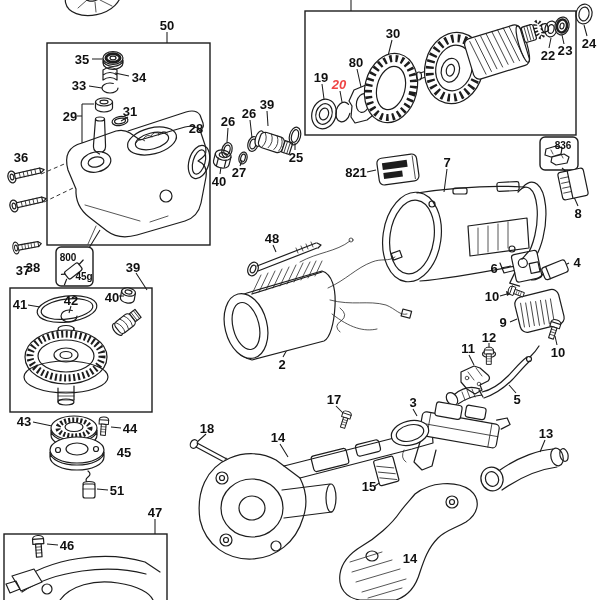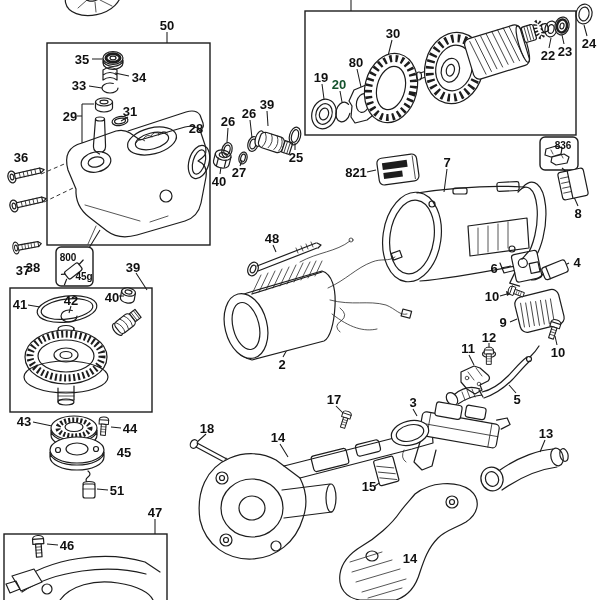--- a/index.html
+++ b/index.html
@@ -421,25 +421,25 @@
       <div class="part-label" style="left: 155px; top: 512px; color: rgb(16, 16, 16);">47</div>
       <div class="part-label" style="left: 67px; top: 545px; color: rgb(16, 16, 16);">46</div>
       <div class="part-label" style="left: 196px; top: 128px; color: rgb(16, 16, 16);">28</div>
       <div class="part-label" style="left: 219px; top: 181px; color: rgb(16, 16, 16);">40</div>
       <div class="part-label" style="left: 228px; top: 121px; color: rgb(16, 16, 16);">26</div>
       <div class="part-label" style="left: 239px; top: 172px; color: rgb(16, 16, 16);">27</div>
       <div class="part-label" style="left: 249px; top: 113px; color: rgb(16, 16, 16);">26</div>
       <div class="part-label" style="left: 267px; top: 104px; color: rgb(16, 16, 16);">39</div>
       <div class="part-label" style="left: 296px; top: 157px; color: rgb(16, 16, 16);">25</div>
       <div class="part-label" style="left: 321px; top: 77px; color: rgb(16, 16, 16);">19</div>
-      <div class="part-label" style="left: 339px; top: 84px; color: #14532d;">20</div>
+      <div class="part-label" style="left: 339px; top: 84px; color: #ef4444; font-style: italic;">20</div>
       <div class="part-label" style="left: 356px; top: 62px; color: rgb(16, 16, 16);">80</div>
       <div class="part-label" style="left: 393px; top: 33px; color: rgb(16, 16, 16);">30</div>
       <div class="part-label" style="left: 548px; top: 55px; color: rgb(16, 16, 16);">22</div>
-      <div class="part-label" style="left: 565px; top: 51px; color: rgb(16, 16, 16);">23</div>
+      <div class="part-label" style="left: 565px; top: 51px; color: rgb(16, 16, 16); font-family: Liberation Mono, monospace;">23</div>
       <div class="part-label" style="left: 589px; top: 43px; color: rgb(16, 16, 16);">24</div>
       <div class="part-label" style="left: 356px; top: 172px; color: rgb(16, 16, 16); text-align: center;">821</div>
       <div class="part-label" style="left: 447px; top: 162px; color: rgb(16, 16, 16);">7</div>
       <div class="part-label small" style="left: 563px; top: 145px; color: rgb(16, 16, 16);">836</div>
       <div class="part-label" style="left: 578px; top: 213px; color: rgb(16, 16, 16);">8</div>
       <div class="part-label" style="left: 494px; top: 268px; color: rgb(16, 16, 16);">6</div>
       <div class="part-label" style="left: 577px; top: 262px; color: rgb(16, 16, 16);">4</div>
       <div class="part-label" style="left: 492px; top: 296px; color: rgb(16, 16, 16);">10</div>
       <div class="part-label" style="left: 503px; top: 322px; color: rgb(16, 16, 16);">9</div>
       <div class="part-label" style="left: 558px; top: 352px; color: rgb(16, 16, 16);">10</div>

